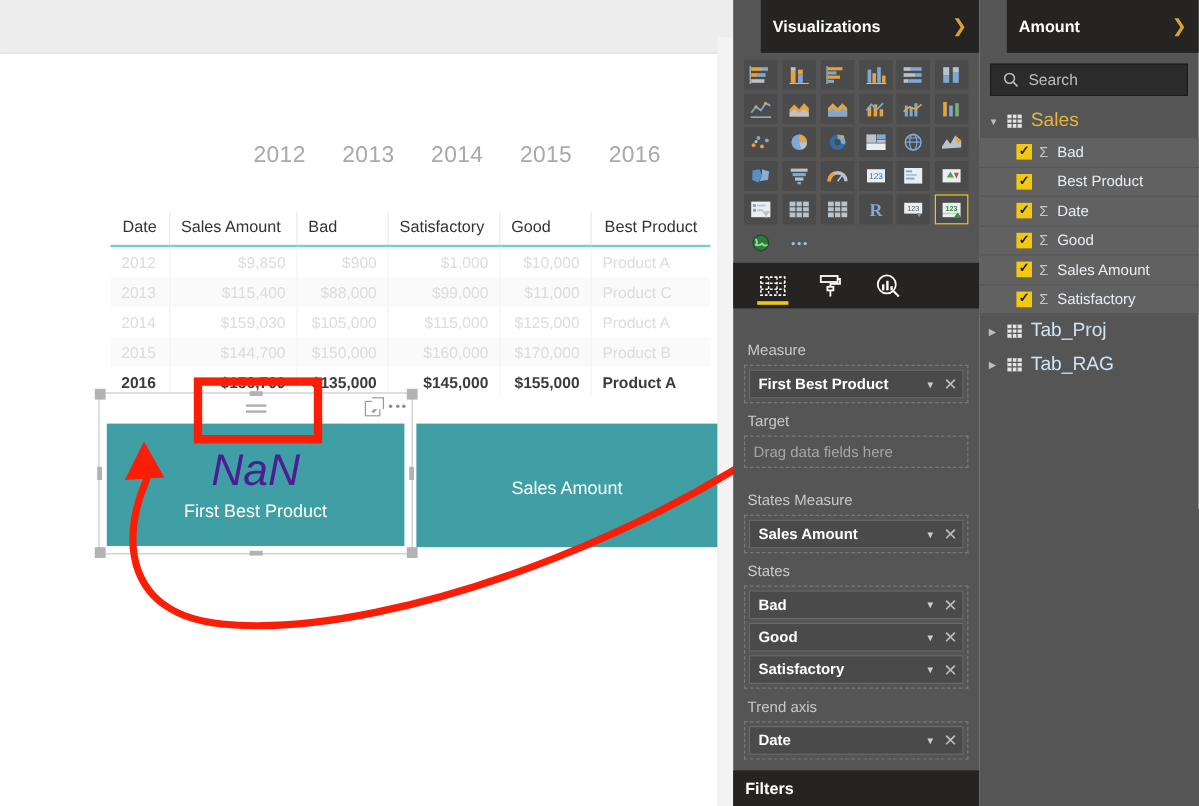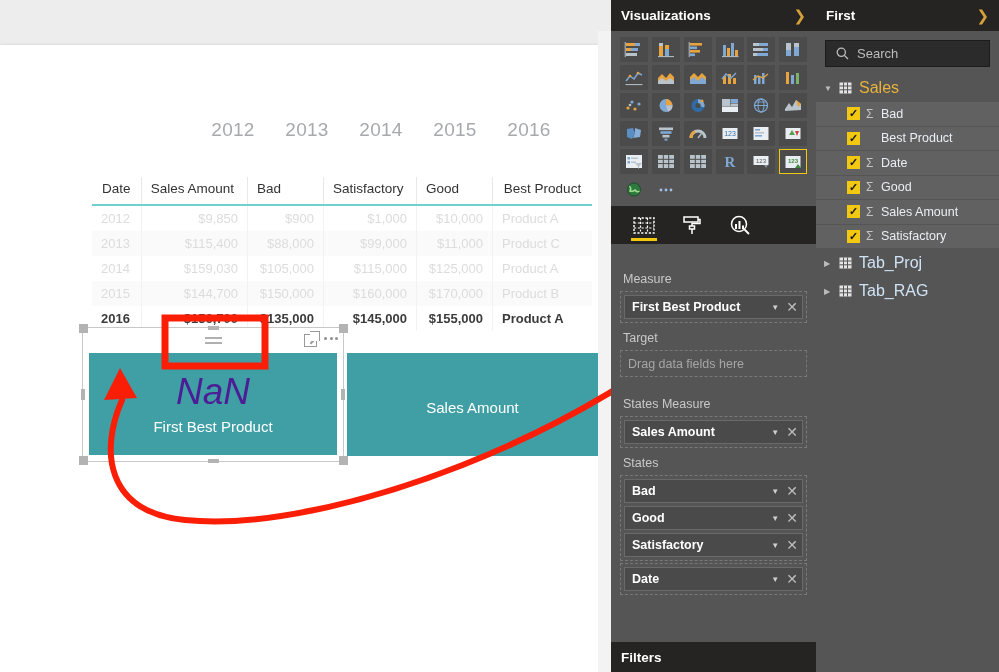--- a/index.html
+++ b/index.html
@@ -115,23 +115,23 @@
 
   
   #annotations { position: absolute; left: 0; top: 0; width: 999px; height: 672px; pointer-events: none; }
 
   
   #viz-pane {
     position: absolute; left: 611px; top: 0; width: 205px; height: 672px;
     background: #555555;
   }
   .pane-header {
-    height: 31px; background: #252423;
+    height: 44px; background: #252423;
     display: flex; align-items: center; padding: 0 10px;
-    color: #ffffff; font-size: 13.5px; font-weight: bold;
+    color: #ffffff; font-size: 13.5px; font-weight: bold; margin-left: 23px;
   }
   .pane-header .chev { margin-left: auto; color: #d6a13a; font-size: 15px; font-weight: normal; }
 
   #viz-gallery {
     padding: 6px 8px 4px 9px;
     display: grid; grid-template-columns: repeat(6, 1fr);
     gap: 3px 3px;
   }
   .viz-ico {
     width: 28px; height: 25px; background: #4b4b4b;
@@ -669,37 +669,38 @@
             <span class="name">Good</span>
             <span class="caret">▼</span>
             <span class="x">✕</span>
           </div>
           <div class="well-chip">
             <span class="name">Satisfactory</span>
             <span class="caret">▼</span>
             <span class="x">✕</span>
           </div>
         </div>
+        <div class="well-label">Trend axis</div>
         <div class="well-drop">
           <div class="well-chip">
             <span class="name">Date</span>
             <span class="caret">▼</span>
             <span class="x">✕</span>
           </div>
         </div>
       </div>
 
     <div id="filters-header">
       <span>Filters</span>
     </div>
   </div>
 
   <div id="fields-pane">
     <div class="pane-header">
-      <span>First</span>
+      <span>Amount</span>
       <span class="chev">❯</span>
     </div>
     <div id="fields-search-wrap">
       <div id="fields-search">
         <svg width="13" height="13" viewBox="0 0 13 13">
           <circle cx="5.3" cy="5.3" r="4.1" fill="none" stroke="#bdbdbd" stroke-width="1.3"></circle>
           <line x1="8.4" y1="8.4" x2="12" y2="12" stroke="#bdbdbd" stroke-width="1.3"></line>
         </svg>
         <span class="ph">Search</span>
       </div>

